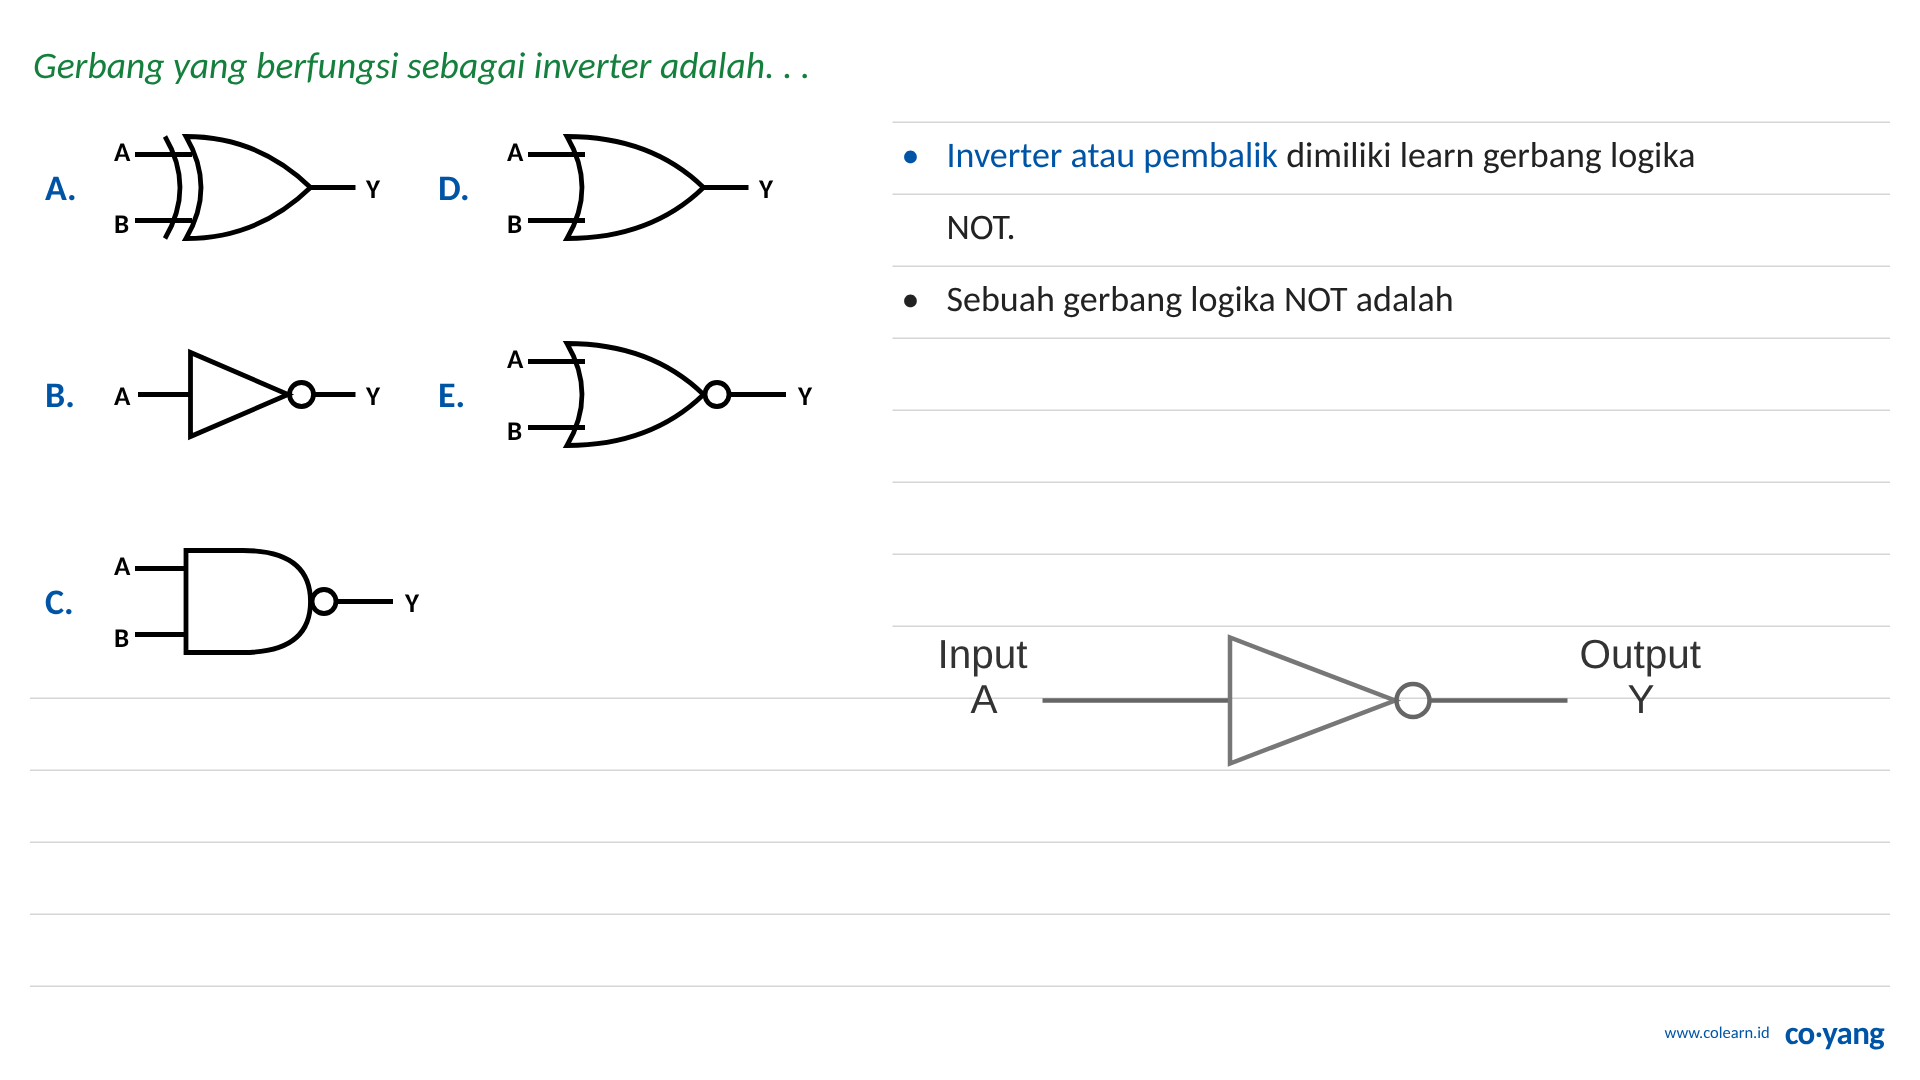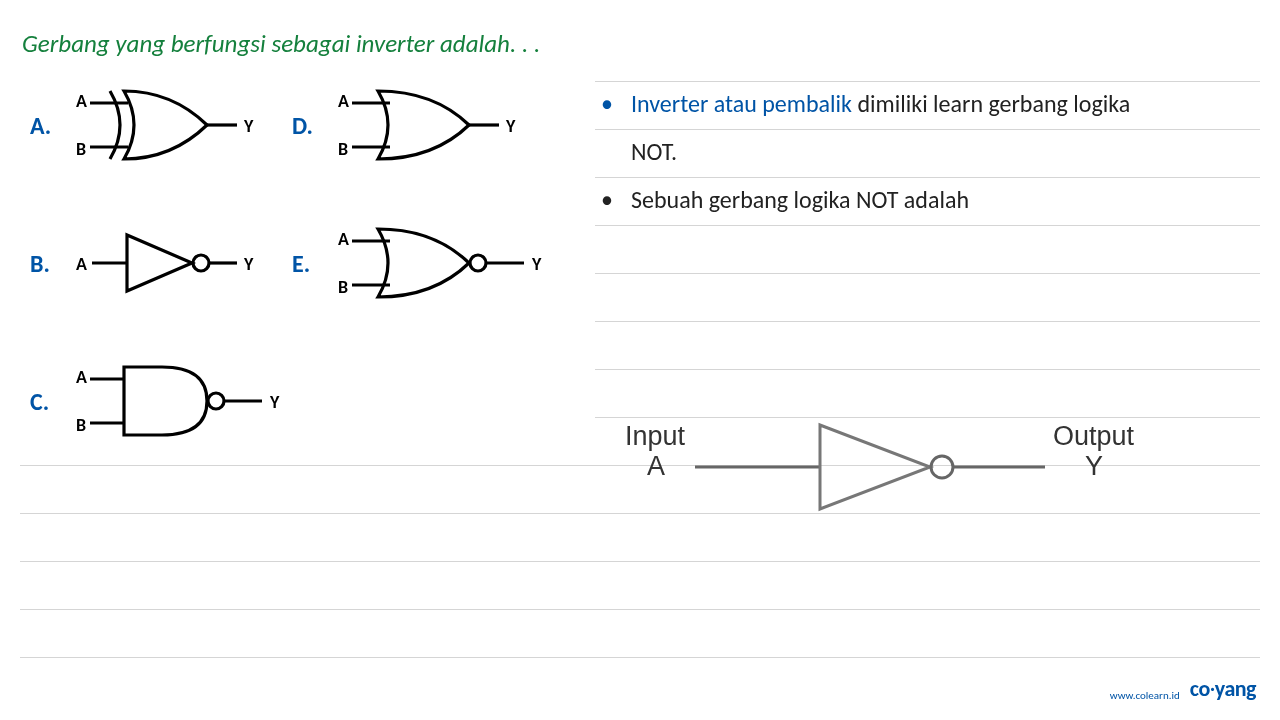--- a/index.html
+++ b/index.html
@@ -96,21 +96,21 @@
       left: 605px;
       width: 560px;
     }
     .bottom-svg { width: 560px; height: 110px; }
     .io-lbl { font-family: Arial, sans-serif; font-size: 27px; fill: #333; }
     .footer {
       position: absolute;
       bottom: 18px;
       right: 24px;
       display: flex;
-      align-items: flex-end;
+      align-items: center;
       gap: 10px;
     }
     .footer-url { color: #0054a6; font-size: 11px; }
     .footer-logo { color: #0054a6; font-size: 22px; font-weight: 600; letter-spacing: -0.5px; }
     .footer-logo .dot { font-weight: 400; }
   </style>
 </head>
 <body>
 
 <div class="lines-bg">

